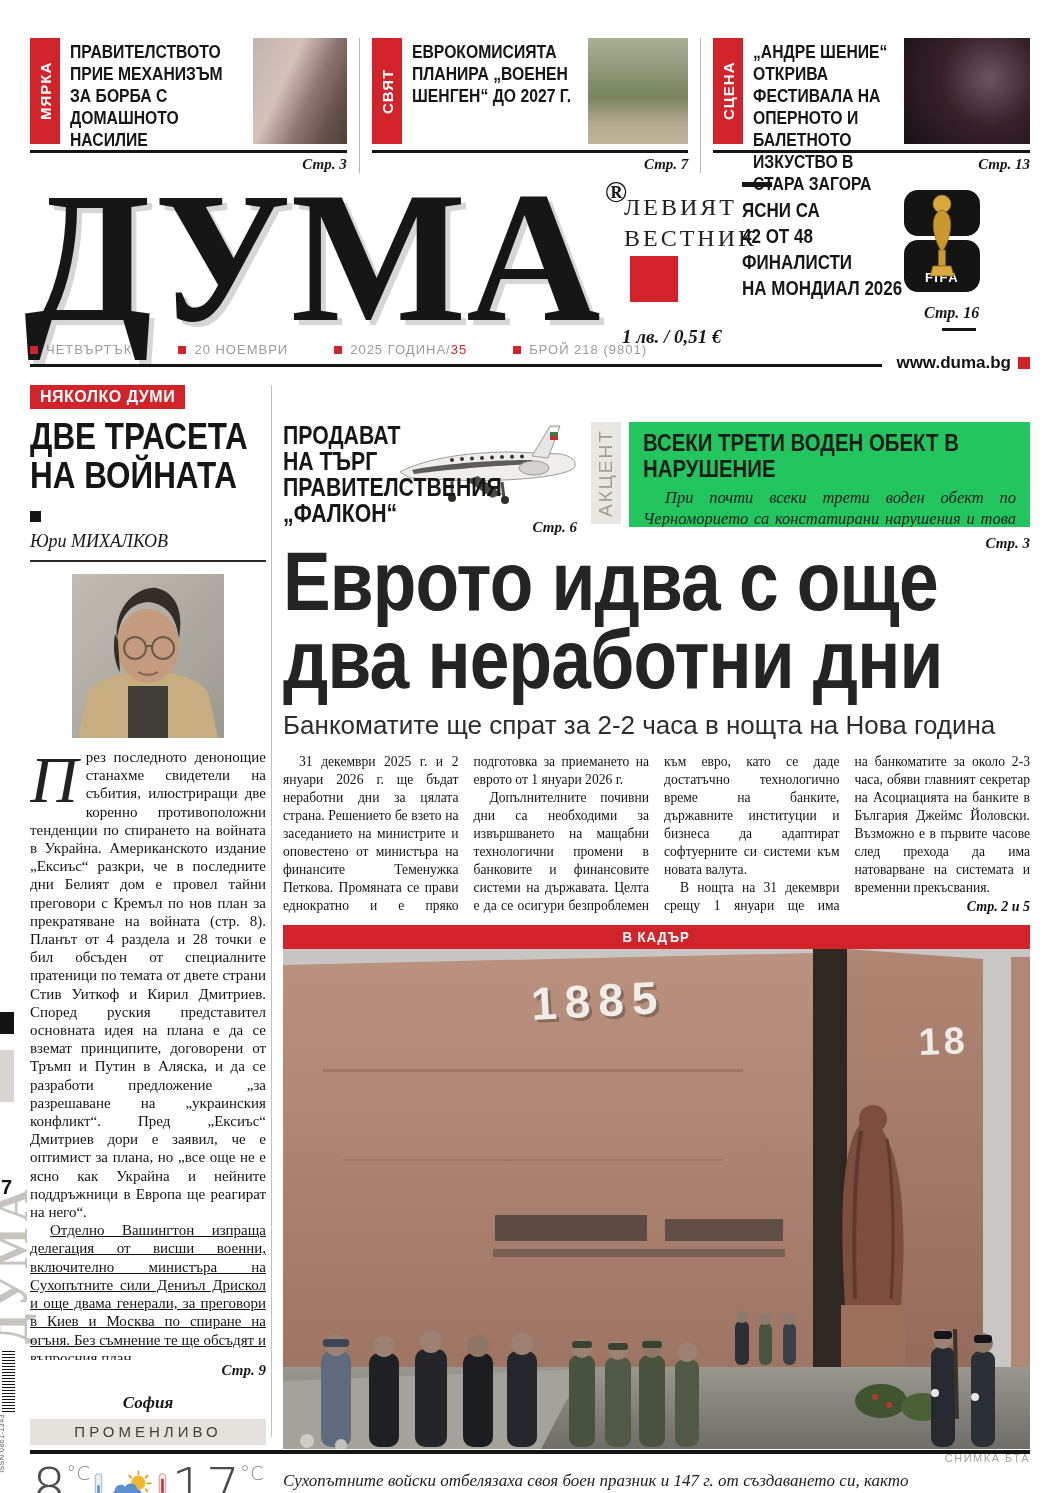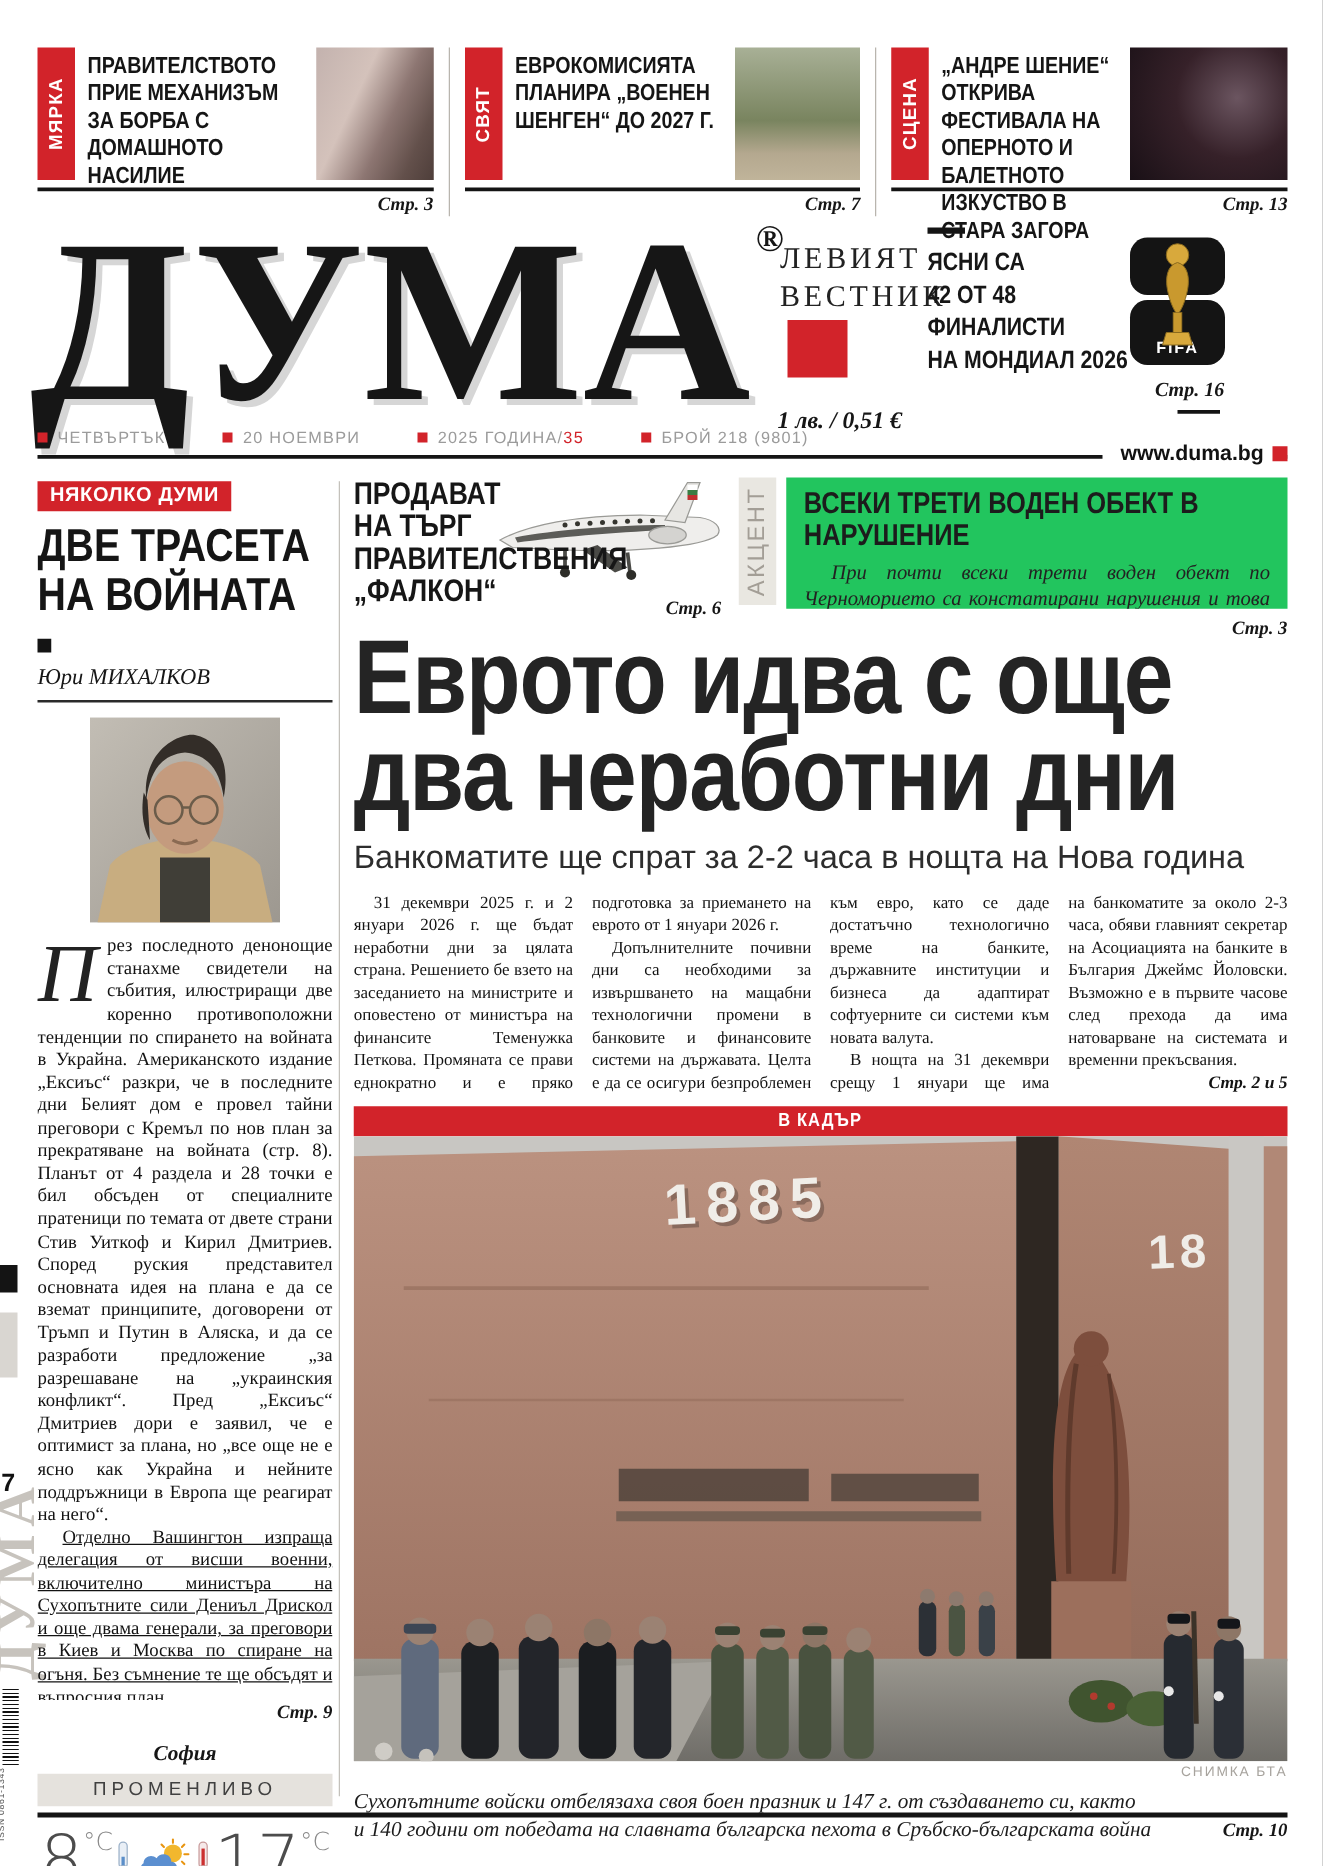--- a/index.html
+++ b/index.html
@@ -96,21 +96,21 @@
            font:400 15px/26px "Liberation Sans", sans-serif; letter-spacing:4px; }
   .w-row { margin-top:16px; display:flex; align-items:center; justify-content:space-between; padding:0 2px; }
   .w-temp { font:200 54px/1 "DejaVu Sans", sans-serif; color:#4c4c4c; }
   .w-unit { font:200 20px "DejaVu Sans", sans-serif; color:#8a8a8a; vertical-align:26px; }
 
   
   .vdivider { position:absolute; left:271px; top:385px; width:1px; height:1052px; background:#c4c1bb; }
 
   
   .main { position:absolute; top:382px; left:283px; width:747px; }
-  .toprow { display:flex; height:114px; position:relative; }
+  .toprow { display:flex; height:114px; position:relative;margin-top:40px; }
   .falcon { width:300px; position:relative; }
   .falcon-title .cx { font:bold 25px/26px "Liberation Sans", sans-serif; position:relative; z-index:2; }
   .falcon-plane { position:absolute; right:-4px; top:-2px; z-index:1; }
   .falcon-ref { position:absolute; right:6px; bottom:0; font:italic bold 15px "Liberation Serif", serif; }
   .aklabel { width:30px; margin-left:8px; height:102px; background:#e9e7e1; color:#a39e96;
              writing-mode:vertical-rl; transform:rotate(180deg); display:flex; align-items:center; justify-content:center;
              font:400 19px "Liberation Sans", sans-serif; letter-spacing:2px; }
   .akcol { flex:1; margin-left:8px; }
   .akbox { background:#22c55e; height:105px; padding:8px 14px 6px; overflow:hidden; }
   .akbox .cx { font:bold 24px/26px "Liberation Sans", sans-serif; color:#1c1c1c; }

